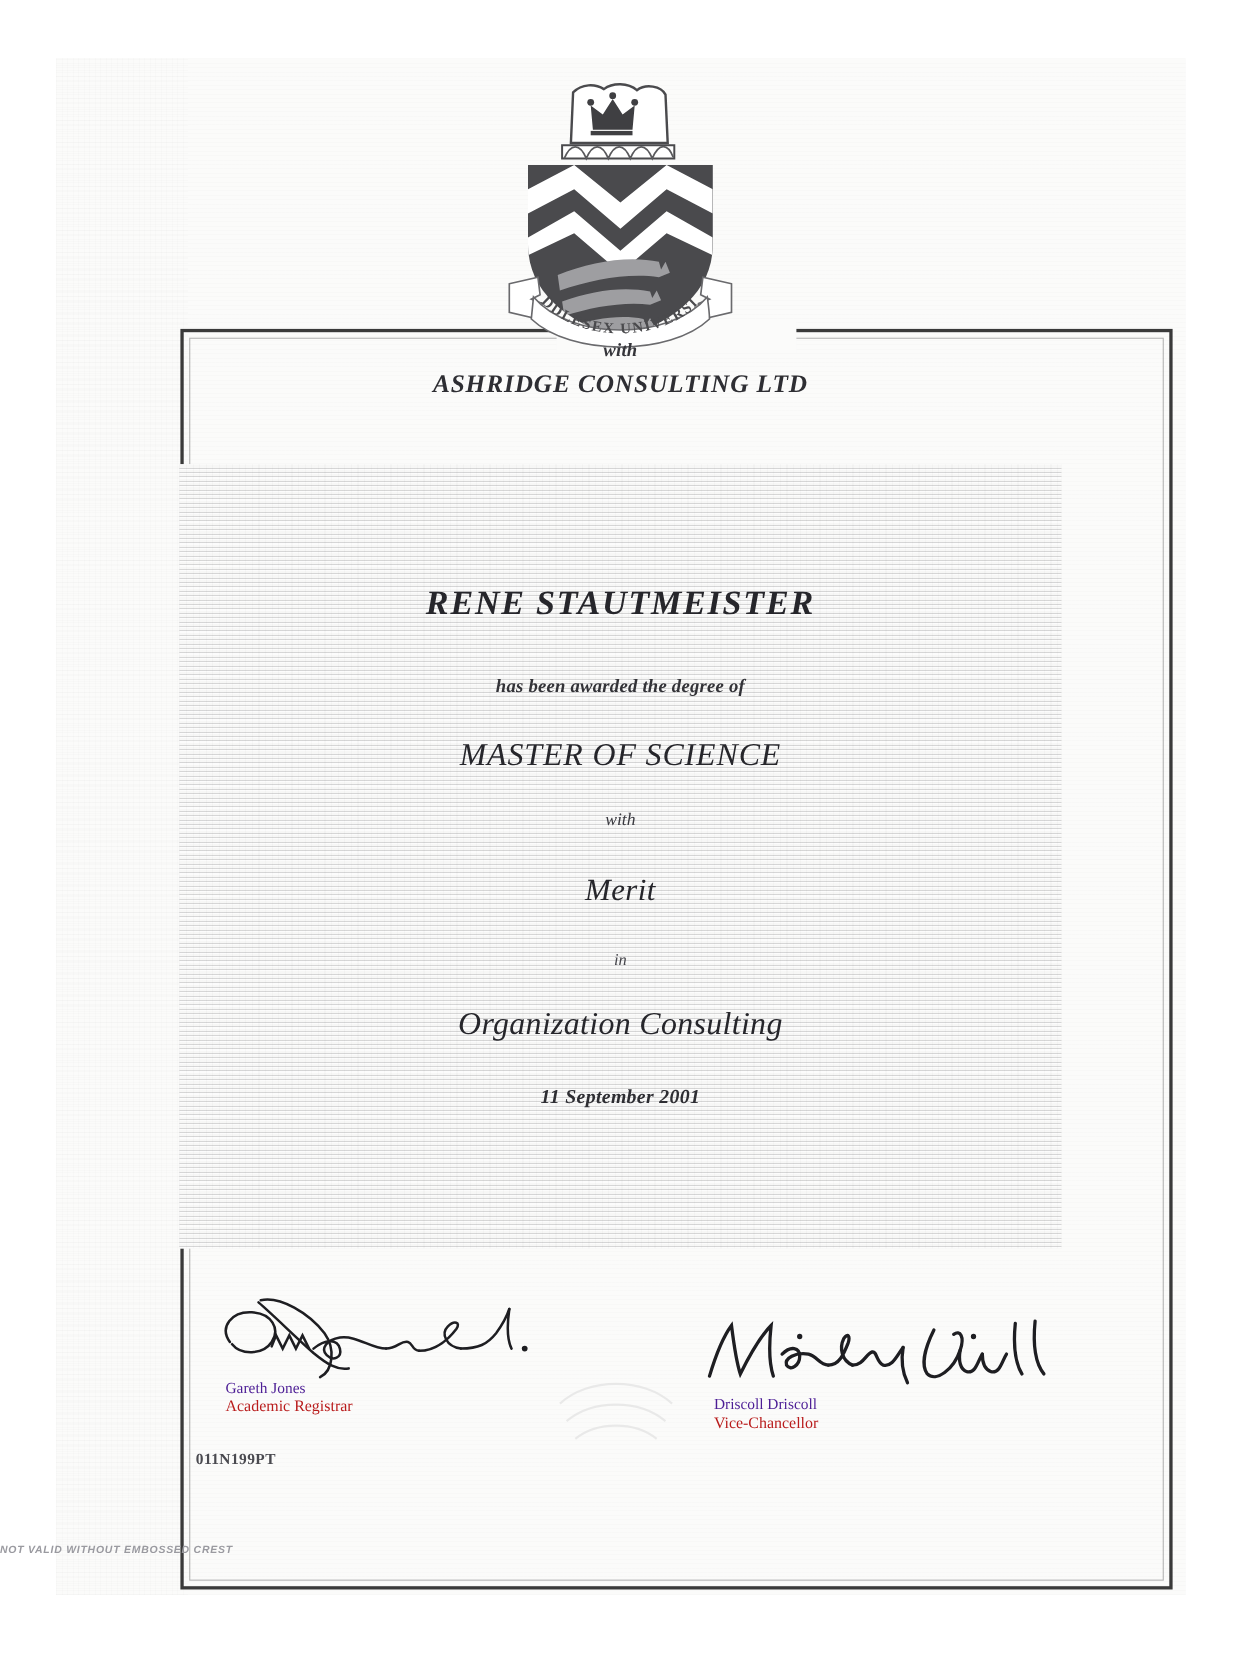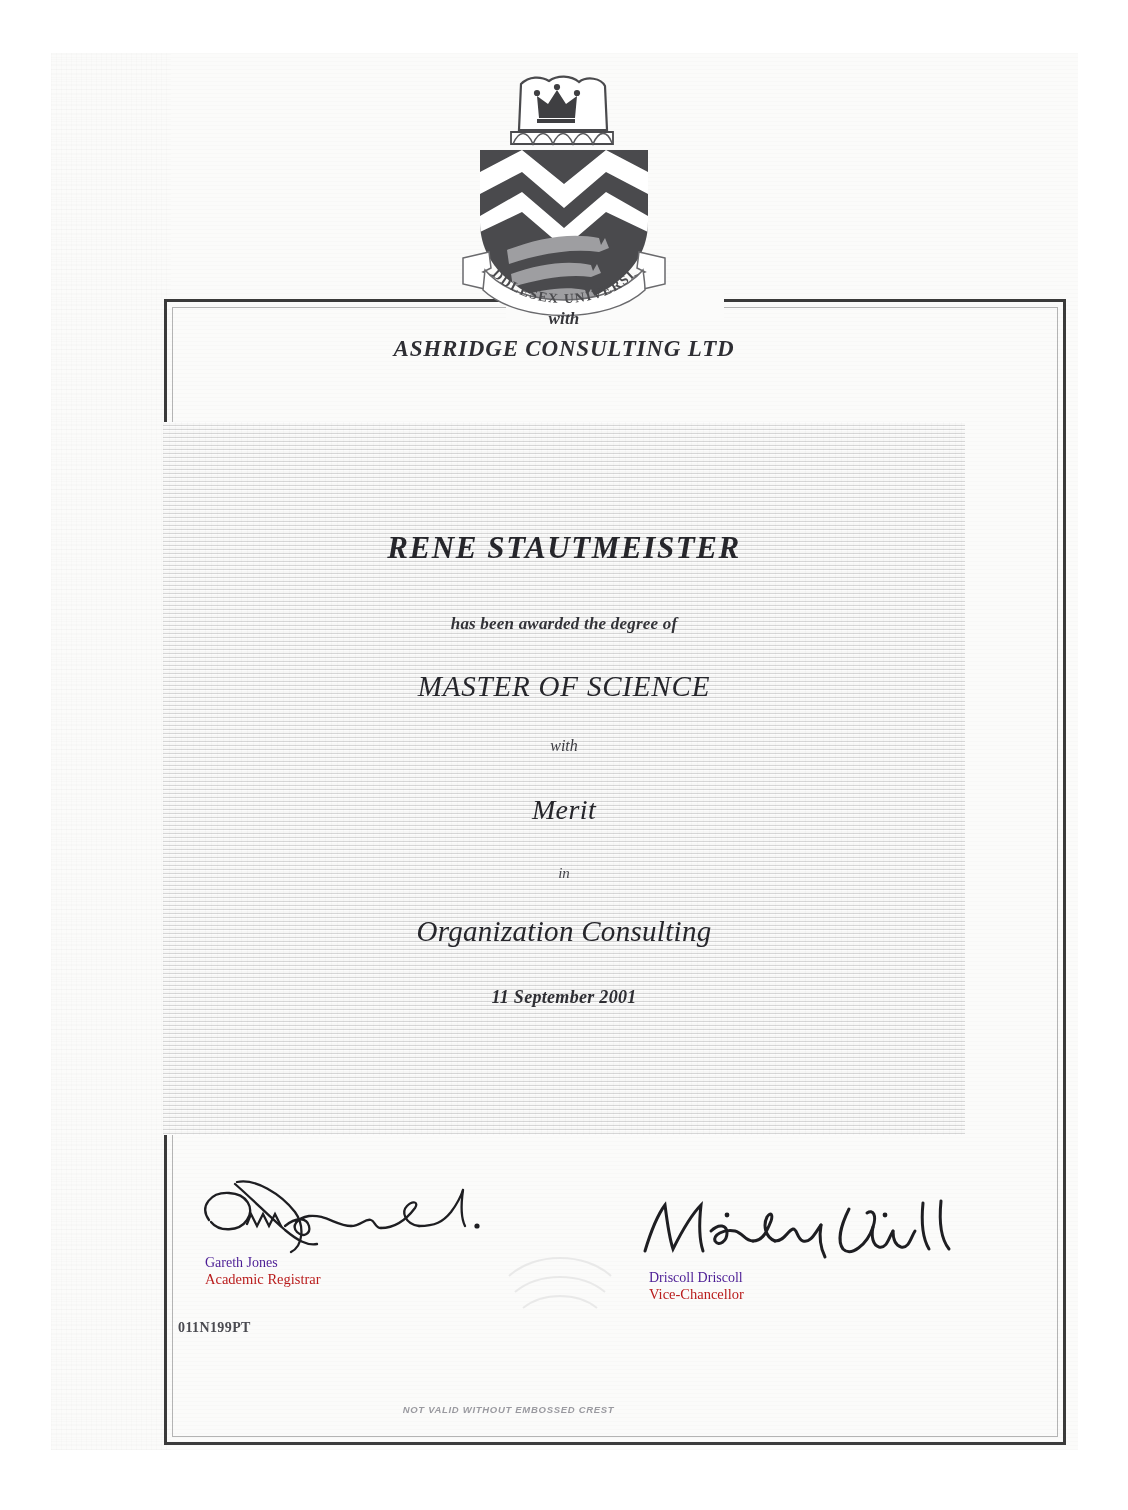--- a/index.html
+++ b/index.html
@@ -275,21 +275,21 @@
     font-size: 14px;
     letter-spacing: .4px;
     color: #4a4a50;
     z-index: 6;
   }
   #validity-note {
     position: absolute;
     left: 0;
     top: 1404px;
     width: 1017px;
-    text-align: center;
+    text-align: left;
     font-family: "Liberation Sans", sans-serif;
     font-style: italic;
     font-weight: 700;
     font-size: 9.5px;
     letter-spacing: .7px;
     color: #9a9aa0;
     z-index: 6;
   }
 </style>
 </head>

